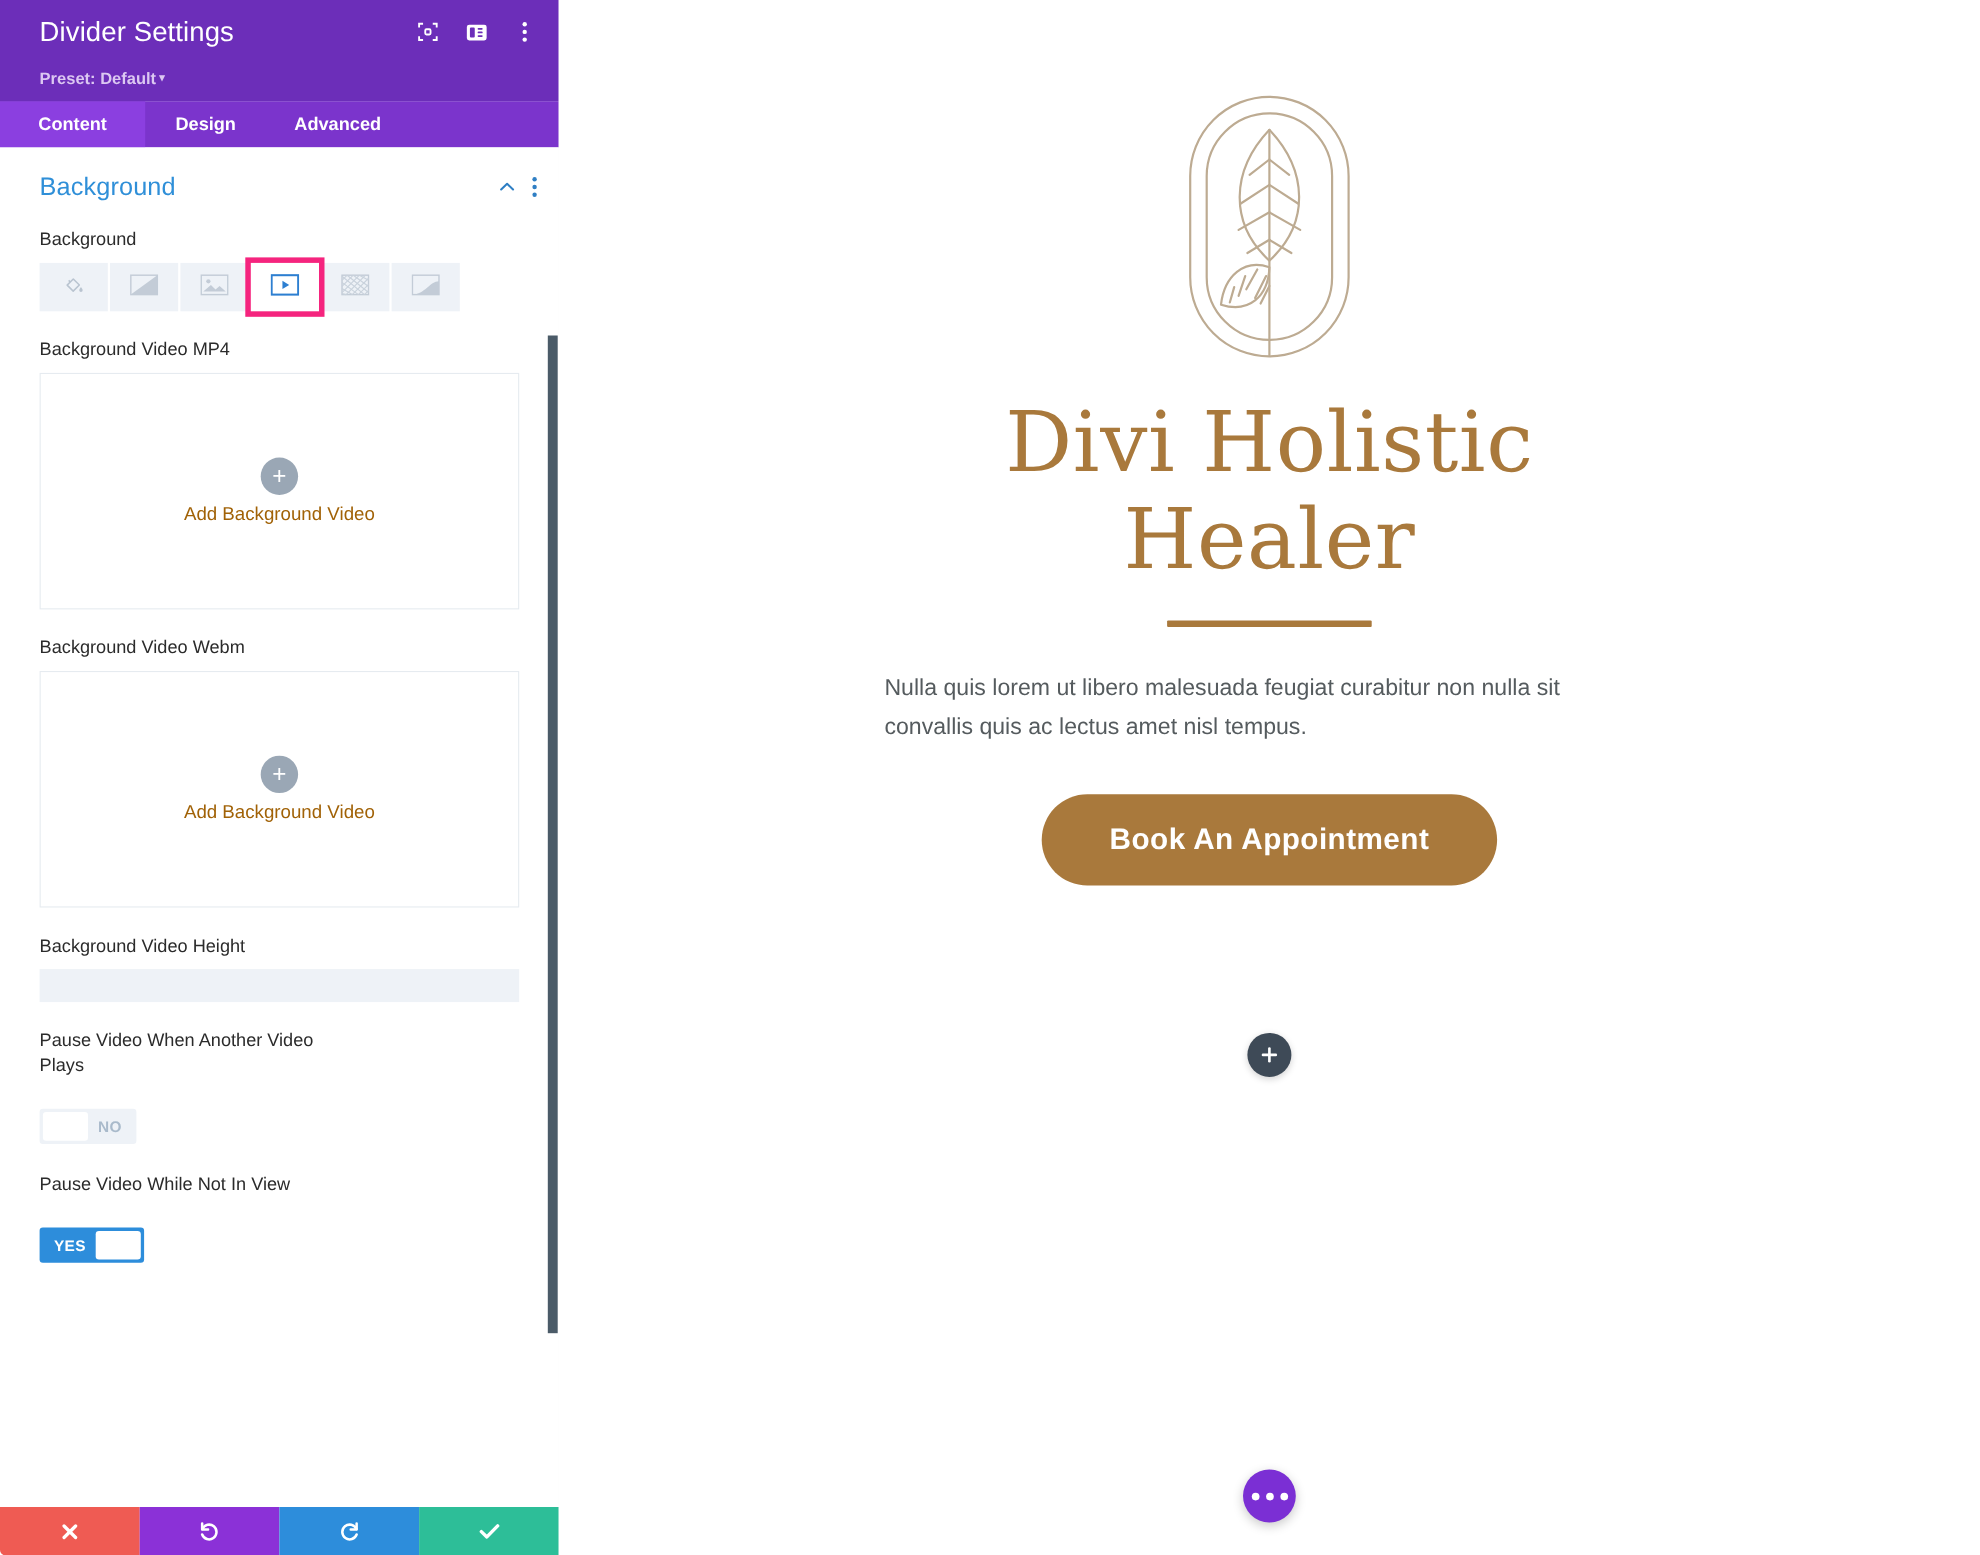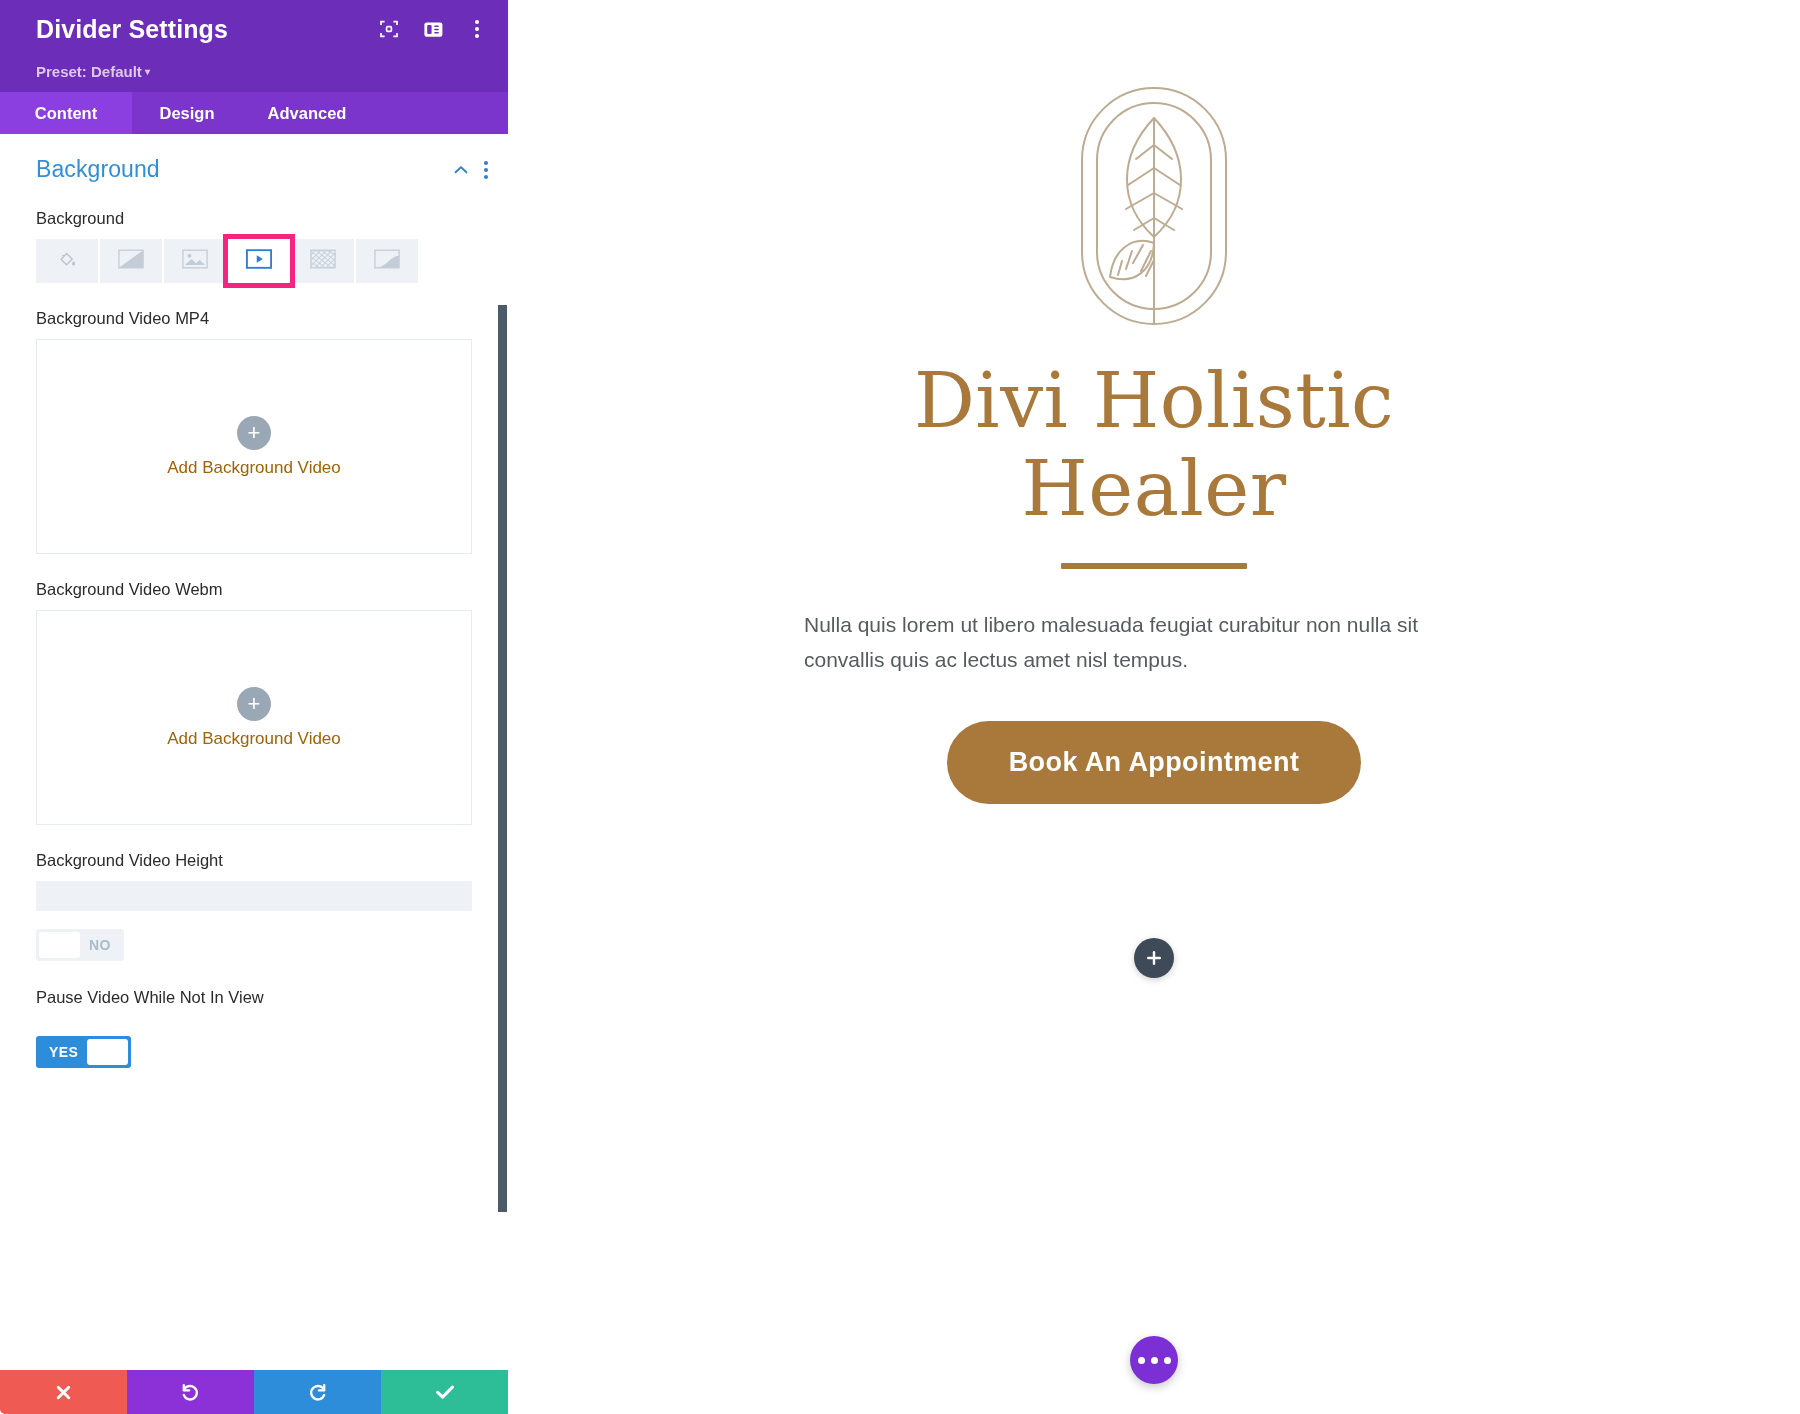--- a/index.html
+++ b/index.html
@@ -17,21 +17,21 @@
     background: #ffffff;
     box-shadow: 2px 0 14px rgba(0,0,0,.10);
     overflow: hidden;
   }
   
   #panel-header {
     position: relative; height: 92px; background: #6c2eb9;
     padding: 14px 22px 0 36px;
   }
   #panel-title {
-    font-size: 25px; font-weight: bold; color: #fff; letter-spacing: .1px;
+    font-size: 25px; font-weight: normal; color: #fff; letter-spacing: .1px;
     line-height: 30px;
   }
   #panel-preset {
     margin-top: 19px; font-size: 15px; color: #dcc8f2; font-weight: bold;
   }
   #panel-preset .caret { font-size: 10px; position: relative; top: -2px; margin-left: 3px;}
   #header-icons {
     position: absolute; right: 20px; top: 18px; display: flex; align-items: center; gap: 22px;
   }
   #header-icons .hicon { width: 22px; height: 22px; display:flex; align-items:center; justify-content:center; cursor:pointer;}
@@ -325,20 +325,21 @@
         </div>
       </div>
 
 
       <div class="field">
         <div class="field-label tight">Background Video Height</div>
         <input class="txtinput" type="text" value="" style="">
       </div>
 
       <div class="field">
+        <div class="field-label tight" style="max-width:250px;">Pause Video When Another Video Plays</div>
         <div class="toggle off">
           <span class="knob"></span>
           <span class="lbl">NO</span>
         </div>
       </div>
 
       <div class="field">
         <div class="field-label tight" style="max-width:250px;">Pause Video While Not In View</div>
         <div class="toggle on">
           <span class="lbl">YES</span>

